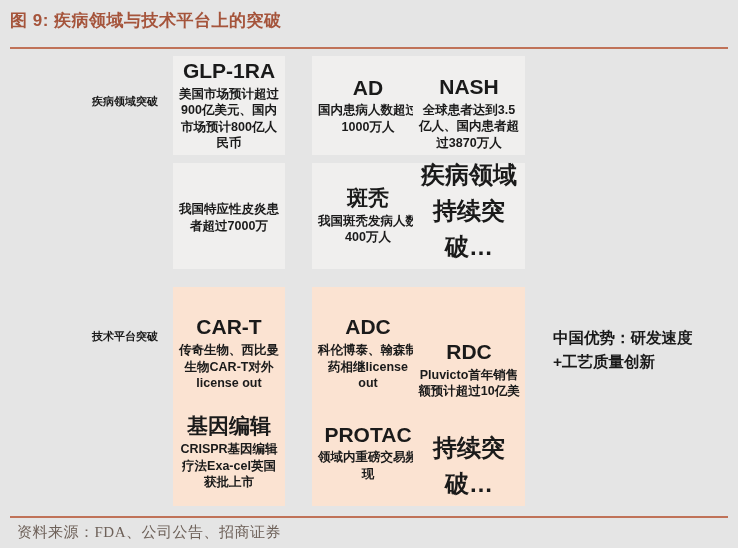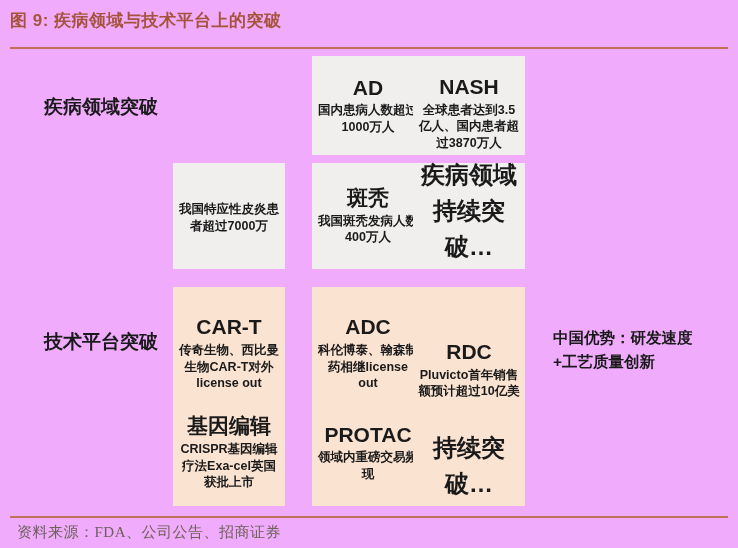--- a/index.html
+++ b/index.html
@@ -9,21 +9,21 @@
     --tech_card_bg: #FBE3D2;
     --body_text: #1A1A1A;
     --source_text: #6E6159;
   }
   * { margin: 0; padding: 0; box-sizing: border-box; }
   body { background: #ffffff; font-family: "Liberation Sans", "DejaVu Sans", sans-serif; }
   .page {
     position: relative;
     width: 738px;
     height: 548px;
-    background: #f0abfc;
+    background: #e5e5e5;
     overflow: hidden;
   }
   .fig-title {
     position: absolute;
     left: 10px;
     top: 9px;
     font-size: 17px;
     font-weight: bold;
     color: var(--accent);
     letter-spacing: 0.5px;
@@ -35,21 +35,21 @@
     height: 2px;
     background: var(--rule);
   }
   .rule-top { top: 47px; }
   .rule-bottom { top: 516px; }
   .section-label {
     position: absolute;
     left: 12px;
     width: 146px;
     text-align: right;
-    font-size: 19px;
+    font-size: 11px;
     font-weight: bold;
     color: var(--body_text);
   }
   .label-disease { top: 94px; }
   .label-tech { top: 329px; }
   .card {
     position: absolute;
     width: 112px;
     display: flex;
     flex-direction: column;
@@ -110,20 +110,24 @@
 <body>
 
 <div class="page">
 
   <div class="fig-title">图 9:  疾病领域与技术平台上的突破</div>
   <div class="rule rule-top"></div>
 
   <div class="section-label label-disease">疾病领域突破</div>
   <div class="section-label label-tech">技术平台突破</div>
 
+  <div class="card gray r1 c1">
+    <div class="card-title">GLP-1RA</div>
+    <div class="card-desc">美国市场预计超过900亿美元、国内市场预计800亿人民币</div>
+  </div>
   <div class="card gray r1 c2">
     <div class="card-title">AD</div>
     <div class="card-desc">国内患病人数超过1000万人</div>
   </div>
   <div class="card gray r1 c3">
     <div class="card-title">NASH</div>
     <div class="card-desc">全球患者达到3.5亿人、国内患者超过3870万人</div>
   </div>
 
   <div class="card gray r2 c1">

